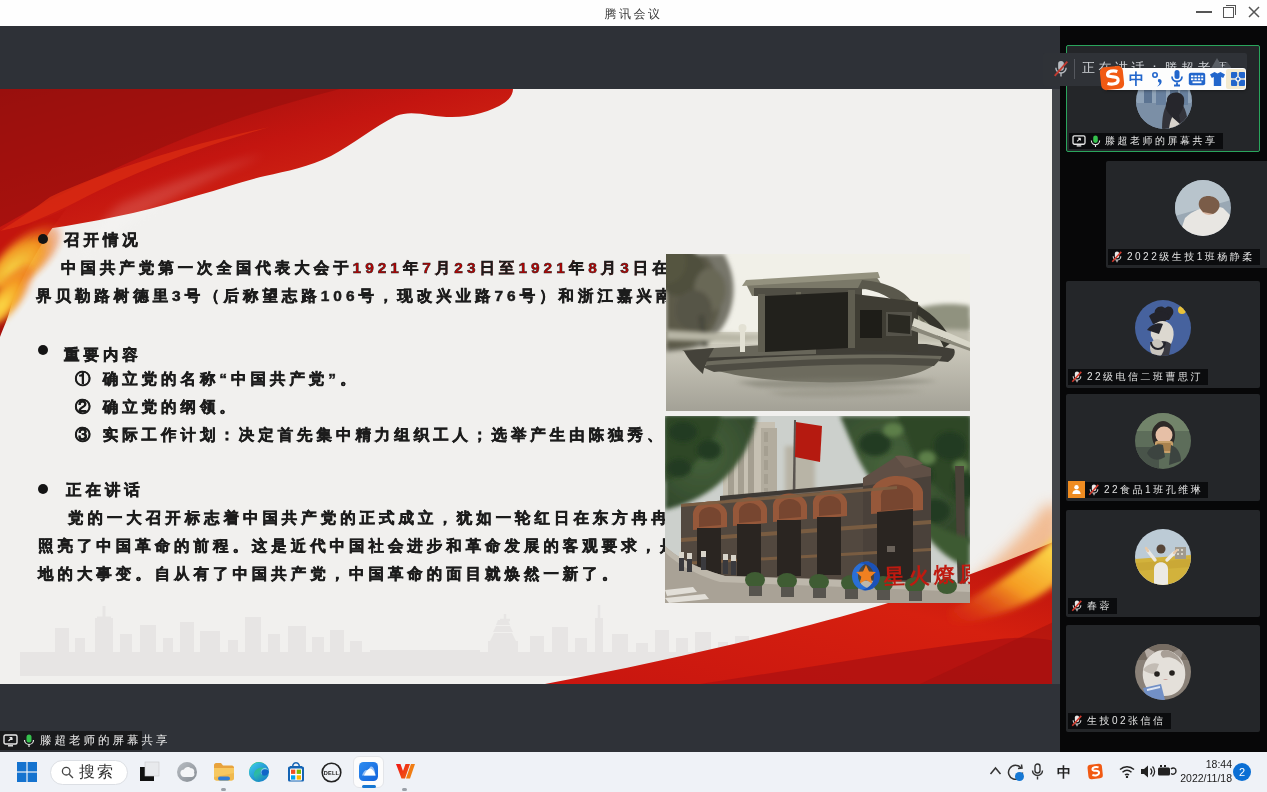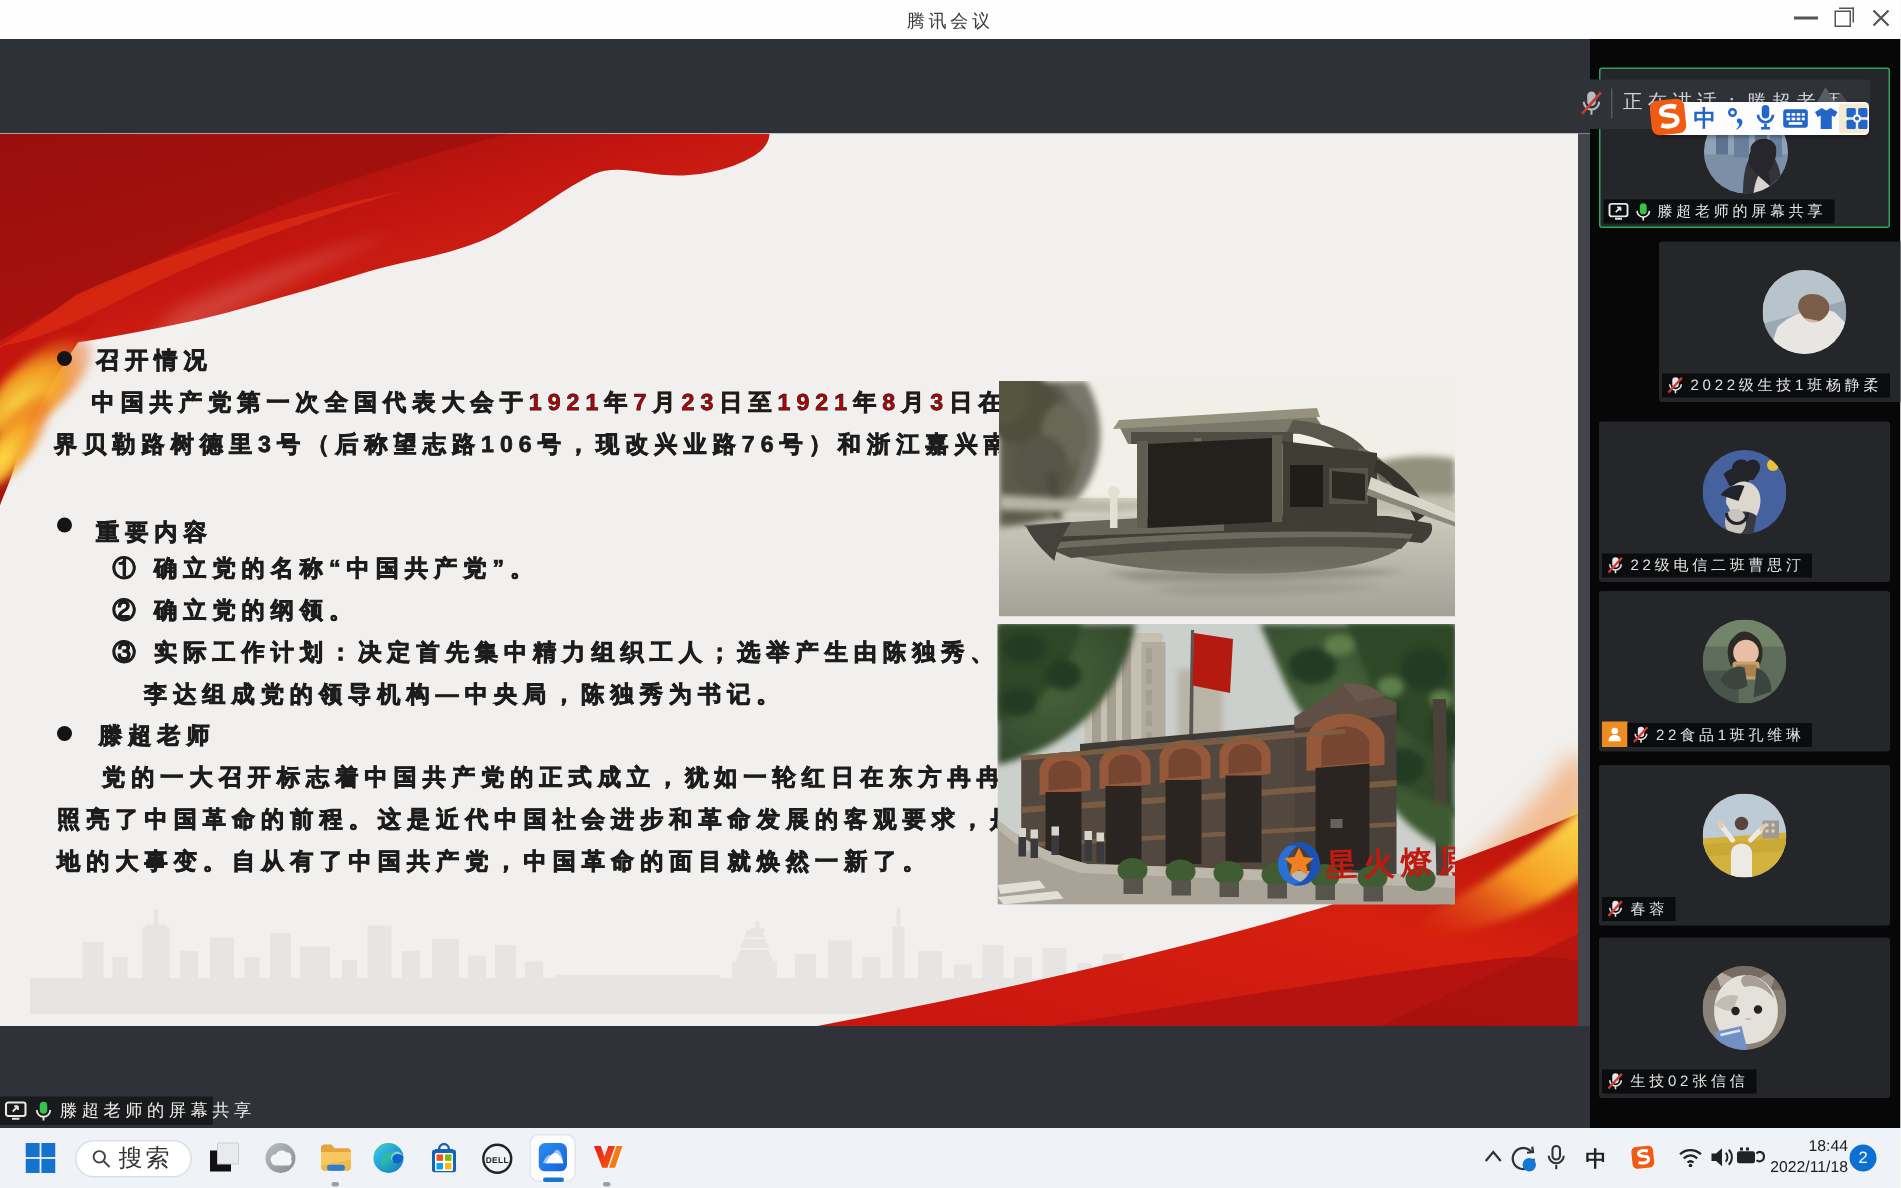--- a/index.html
+++ b/index.html
@@ -129,23 +129,22 @@
 
   <div class="abs" style="left:38px;top:145px;width:10px;height:10px;border-radius:50%;background:#141414;"></div>
   <div class="slidetext" style="left:64px;top:141px;">召开情况</div>
   <div class="slidetext" style="left:61px;top:169px;">中国共产党第一次全国代表大会于<span style="color:#bf0000;">1921年7月23日至1921年8月3日</span>在上海法租</div>
   <div class="slidetext" style="left:36px;top:197px;">界贝勒路树德里3号（后称望志路106号，现改兴业路76号）和浙江嘉兴南湖召开。</div>
   <div class="abs" style="left:38px;top:256px;width:10px;height:10px;border-radius:50%;background:#141414;"></div>
   <div class="slidetext" style="left:64px;top:256px;">重要内容</div>
   <div class="slidetext" style="left:75px;top:280px;">① 确立党的名称“中国共产党”。</div>
   <div class="slidetext" style="left:75px;top:308px;">② 确立党的纲领。</div>
   <div class="slidetext" style="left:75px;top:336px;">③ 实际工作计划：决定首先集中精力组织工人；选举产生由陈独秀、张国焘、</div>
-  <div class="slidetext" style="left:96px;top:364px;">李达组成党的领导机构—中央局，陈独秀为书记。</div>
   <div class="abs" style="left:38px;top:395px;width:10px;height:10px;border-radius:50%;background:#141414;"></div>
-  <div class="slidetext" style="left:66px;top:391px;">滕超老师</div>
+  <div class="slidetext" style="left:66px;top:391px;">正在讲话</div>
   <div class="slidetext" style="left:68px;top:419px;">党的一大召开标志着中国共产党的正式成立，犹如一轮红日在东方冉冉升起，</div>
   <div class="slidetext" style="left:38px;top:447px;">照亮了中国革命的前程。这是近代中国社会进步和革命发展的客观要求，是开天辟</div>
   <div class="slidetext" style="left:38px;top:475px;">地的大事变。自从有了中国共产党，中国革命的面目就焕然一新了。</div>
 
   <svg class="abs" style="left:666px;top:165px;" width="304" height="157" viewBox="0 0 304 157">
     <defs>
       <linearGradient id="wat" x1="0" y1="0" x2="0" y2="1">
           <stop offset="0" stop-color="#cfccbf"></stop>
           <stop offset="1" stop-color="#a3a196"></stop>
         </linearGradient>

